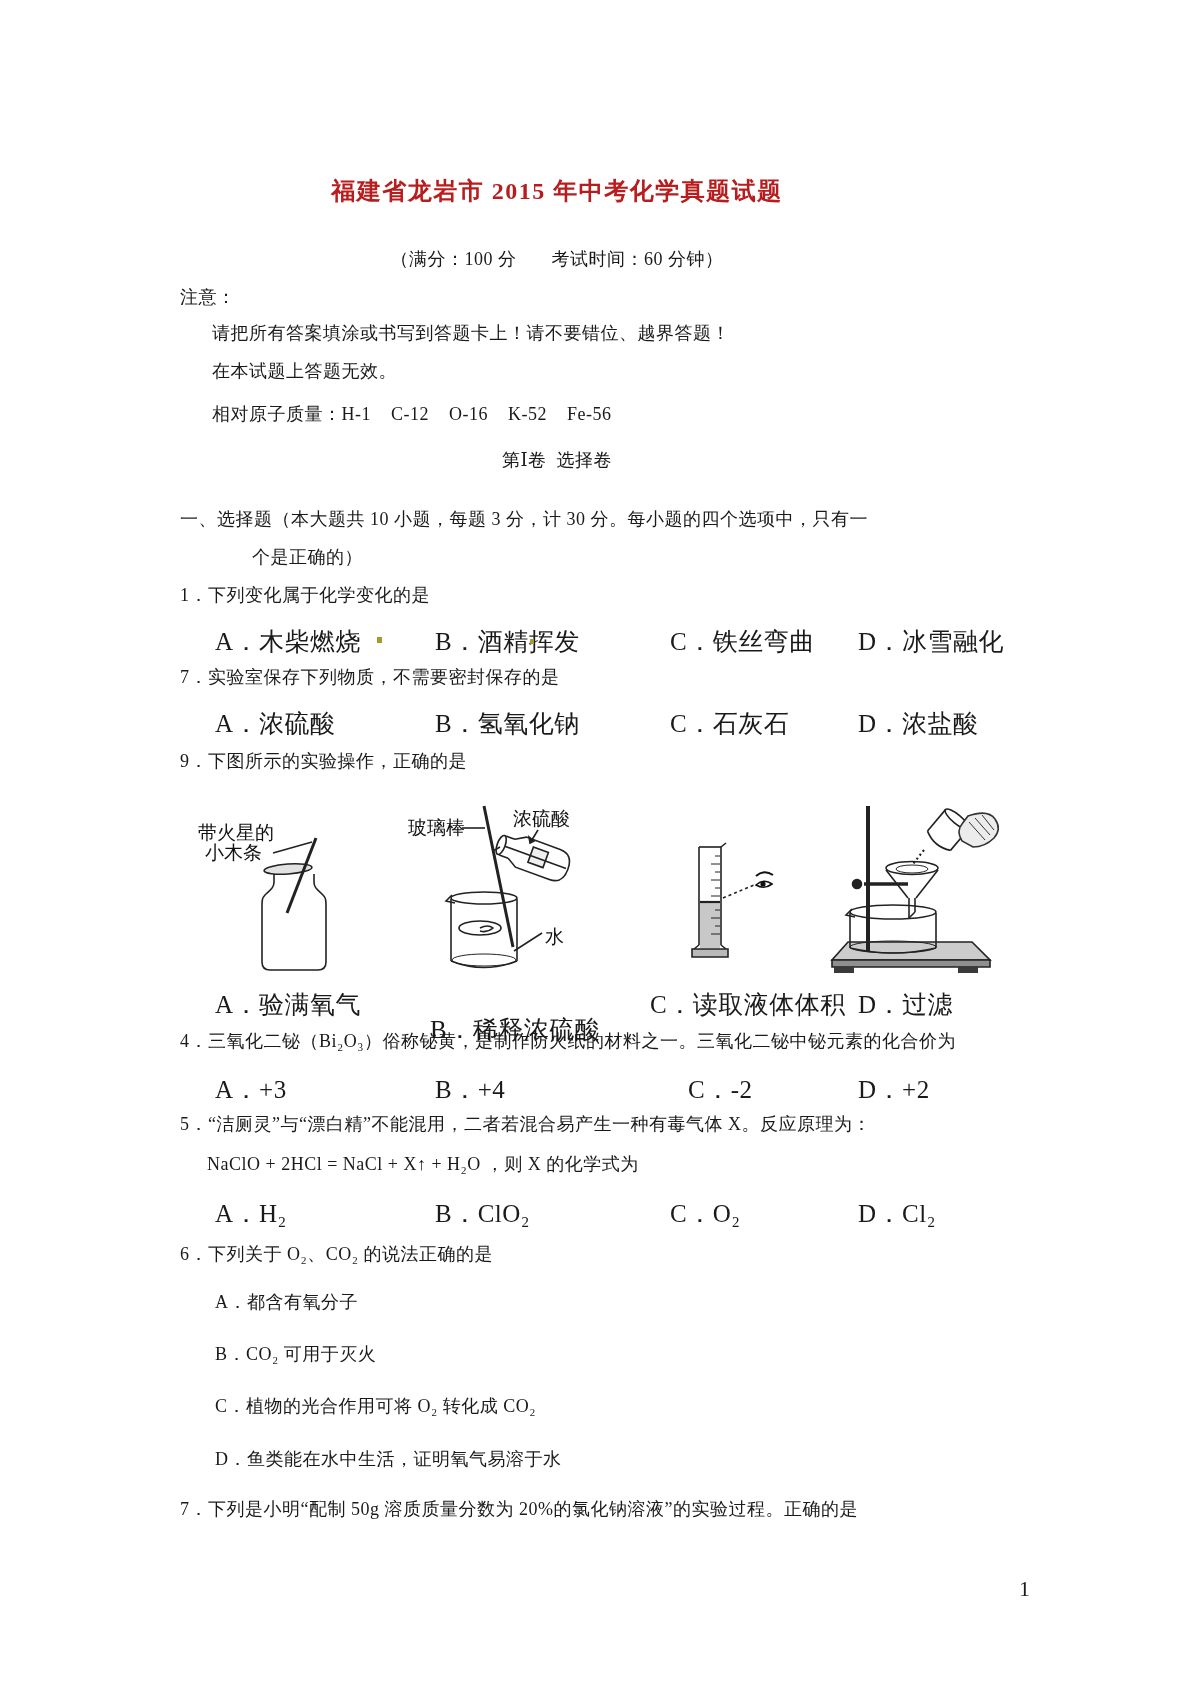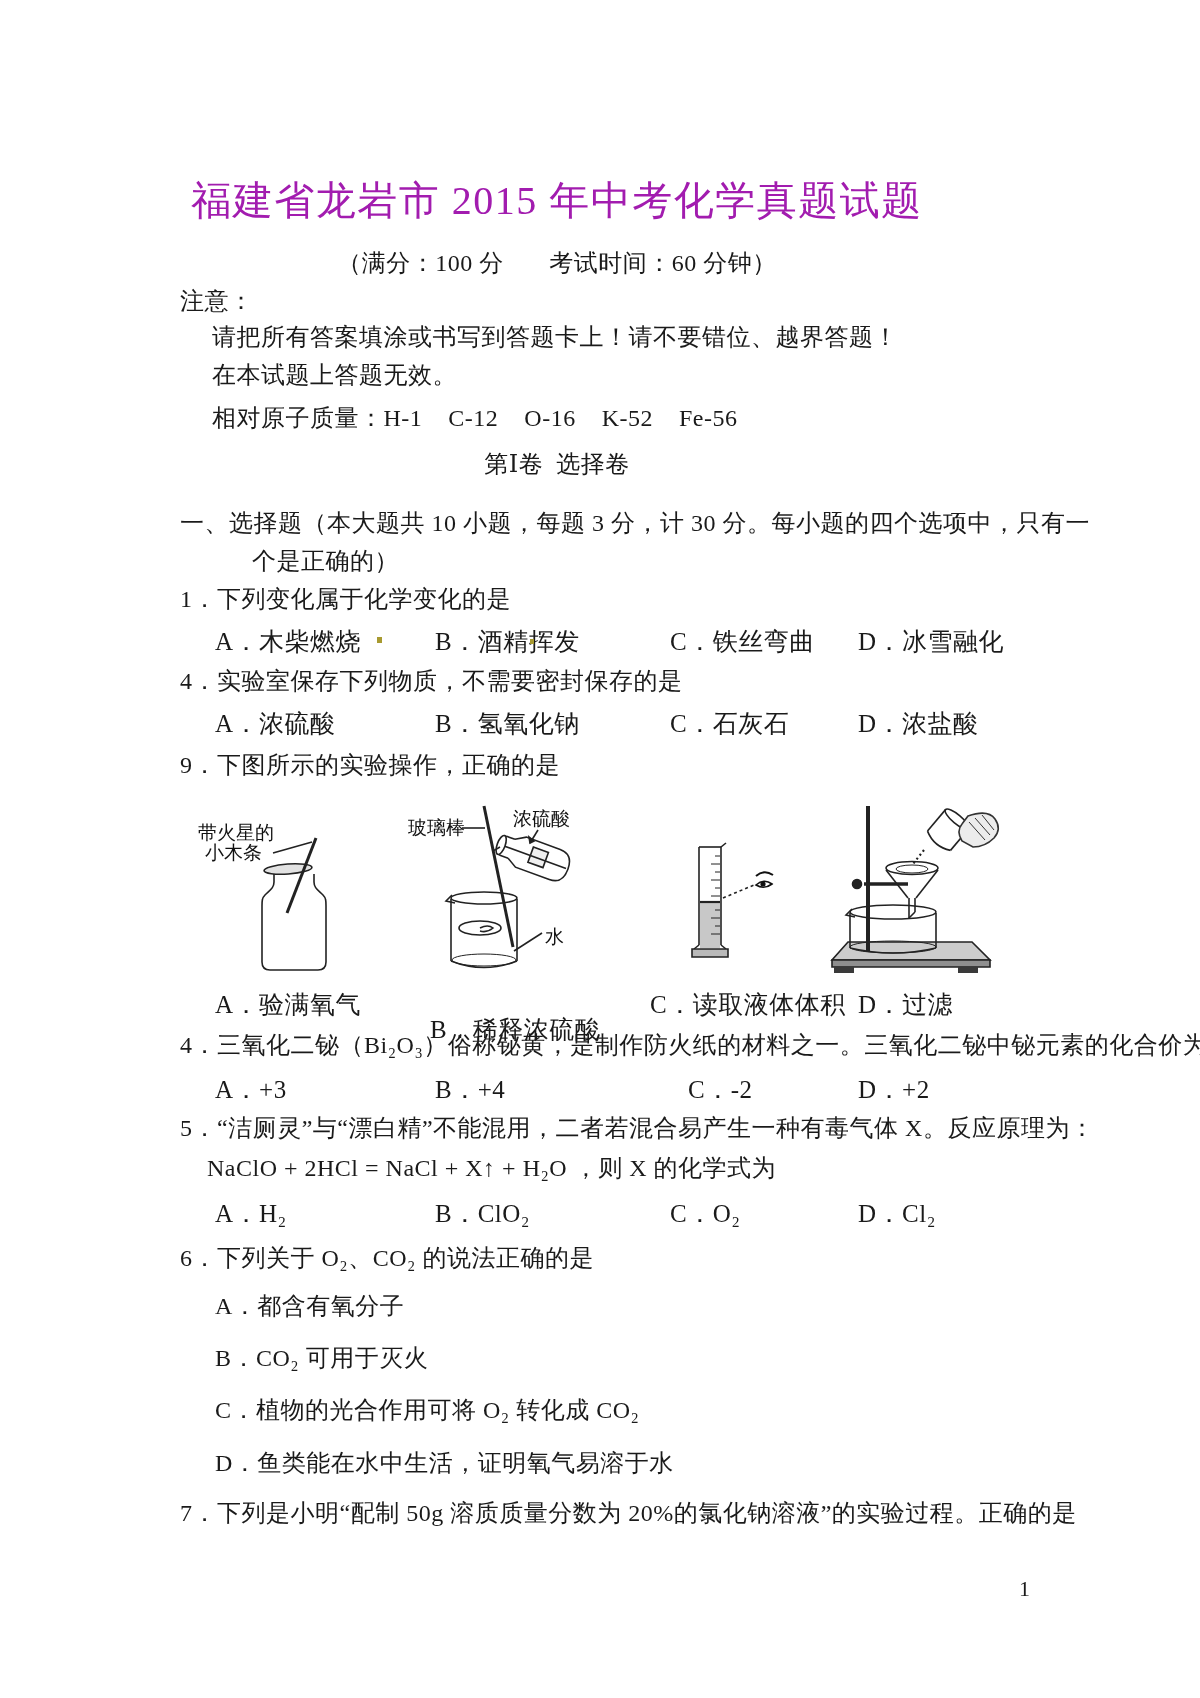--- a/index.html
+++ b/index.html
@@ -1,23 +1,23 @@
 <!DOCTYPE html>
 <html><head>
 <meta charset="utf-8">
 <style>
   html,body{margin:0;padding:0;}
   body{
     width:1200px;height:1698px;position:relative;background:#ffffff;
     font-family:"Liberation Serif","DejaVu Serif",serif;color:#1a1a1a;
     overflow:hidden;
   }
-  .ln{position:absolute;font-size:24px;line-height:1.25;white-space:pre;letter-spacing:.5px;}
+  .ln{position:absolute;font-size:18px;line-height:1.25;white-space:pre;letter-spacing:.5px;}
   .center{left:0;width:1114px;text-align:center;}
-  .doc-title{top:176px;font-size:40px;font-weight:normal;color:#a21caf;letter-spacing:1.5px;}
+  .doc-title{top:176px;font-size:24px;font-weight:bold;color:#b91c1c;letter-spacing:1.5px;}
   .score-line{top:248px;}
   .sec-title{top:449px;}
   .opt{position:absolute;font-size:25px;white-space:pre;letter-spacing:.5px;}
   .col-a{left:215px;} .col-b{left:435px;} .col-c{left:670px;} .col-d{left:858px;}
   .cap-a{left:215px;text-align:center;} .cap-b{left:430px;} .cap-c{left:650px;} .cap-d{left:858px;}
   .pagenum{position:absolute;top:1576px;right:170px;font-size:22px;}
   .dgm{position:absolute;}
   .dgm text{font-size:19px;fill:#111;font-family:"Liberation Serif","DejaVu Serif",serif;}
   .stray{position:absolute;background:#a89a30;}
   .stray1{left:377px;top:637px;width:5px;height:6px;}
@@ -39,21 +39,21 @@
 <div class="ln" style="left:212px;top:546px;margin-left:40px;">个是正确的）</div>
 
 <div class="ln" style="left:180px;top:584px;">1．下列变化属于化学变化的是</div>
 <span class="opt col-a" style="top:625px;">A．木柴燃烧</span>
 <span class="opt col-b" style="top:625px;">B．酒精挥发</span>
 <span class="opt col-c" style="top:625px;">C．铁丝弯曲</span>
 <span class="opt col-d" style="top:625px;">D．冰雪融化</span>
 <div class="stray stray1"></div>
 <div class="stray stray2"></div>
 
-<div class="ln" style="left:180px;top:666px;">4．实验室保存下列物质，不需要密封保存的是</div>
+<div class="ln" style="left:180px;top:666px;">7．实验室保存下列物质，不需要密封保存的是</div>
 <span class="opt col-a" style="top:707px;">A．浓硫酸</span>
 <span class="opt col-b" style="top:707px;">B．氢氧化钠</span>
 <span class="opt col-c" style="top:707px;">C．石灰石</span>
 <span class="opt col-d" style="top:707px;">D．浓盐酸</span>
 
 <div class="ln" style="left:180px;top:750px;">9．下图所示的实验操作，正确的是</div>
 
 <svg class="dgm" style="left:190px;top:812px;" width="155" height="165" viewBox="0 0 155 165">
   <text x="8" y="27">带火星的</text>
   <text x="15" y="47">小木条</text>

